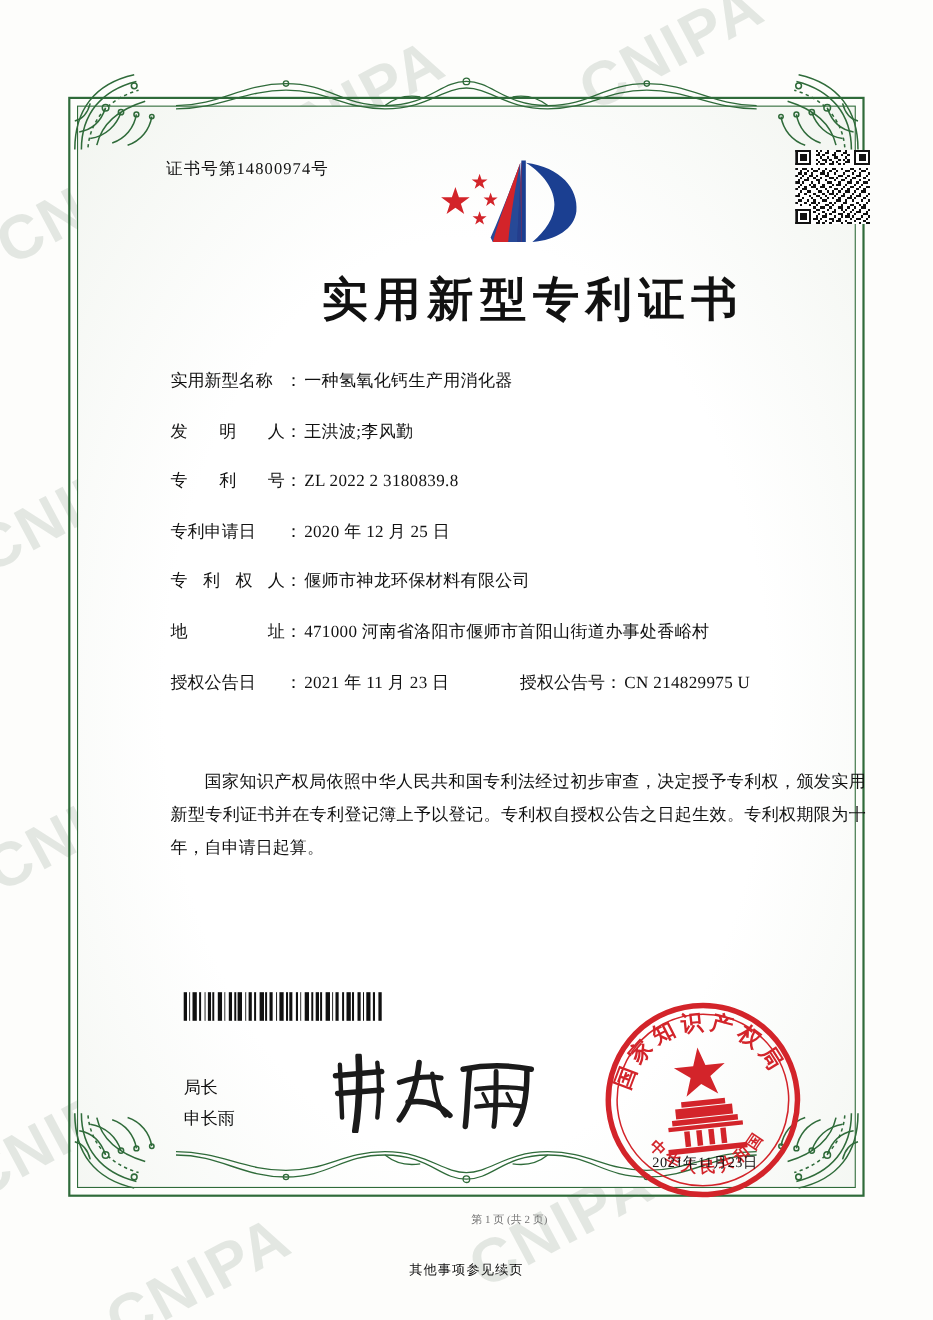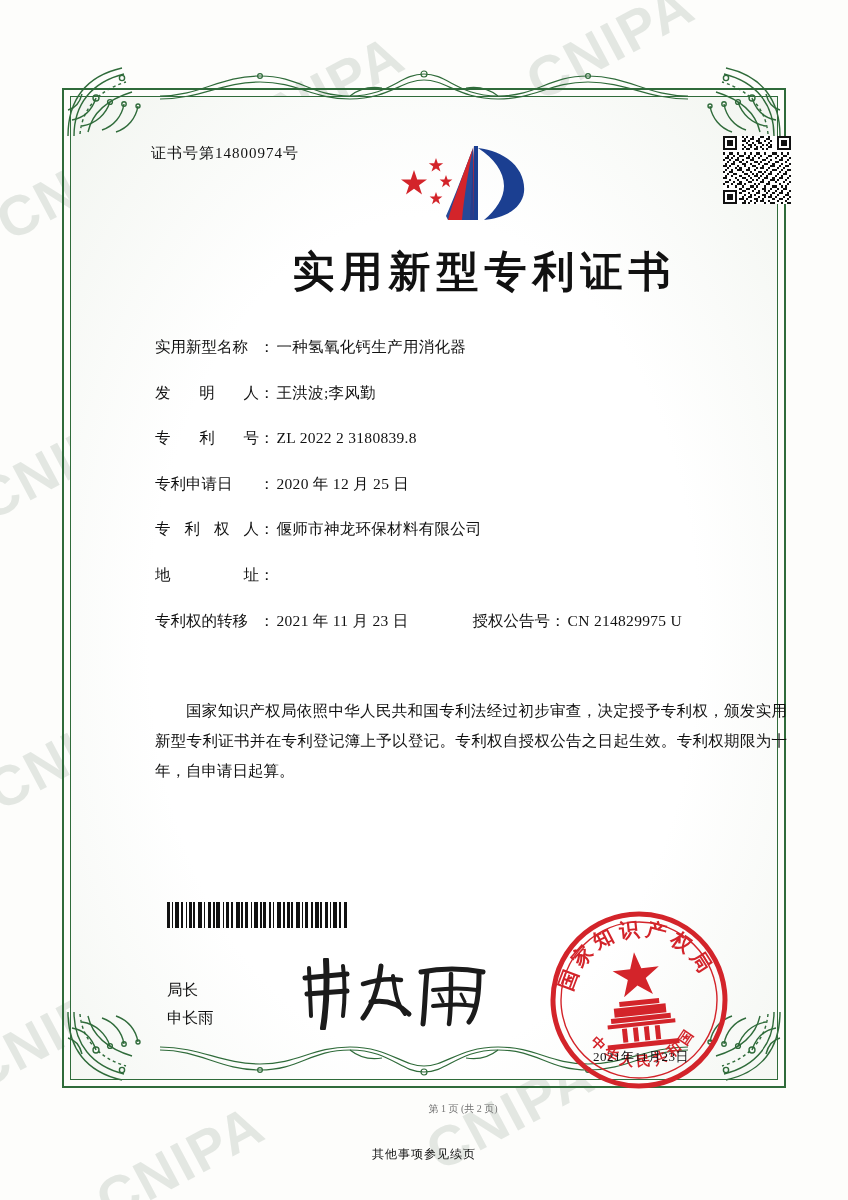--- a/index.html
+++ b/index.html
@@ -726,24 +726,25 @@
         <div class="field-colon">：</div>
         <div class="field-value">偃师市神龙环保材料有限公司</div>
       </div>
 
       <div class="field-row">
         <div class="field-label spread">
           <span>地</span>
           <span>址</span>
         </div>
         <div class="field-colon">：</div>
+        <div class="field-value">471000 河南省洛阳市偃师市首阳山街道办事处香峪村</div>
       </div>
 
       <div class="field-row dual">
-        <div class="field-label">专利权的转移</div>
+        <div class="field-label">授权公告日</div>
         <div class="field-colon">：</div>
         <div class="field-value">2021 年 11 月 23 日</div>
         <div class="second-label">授权公告号</div>
         <div class="field-colon">：</div>
         <div class="field-value">CN 214829975 U</div>
       </div>
 
     </div>
 
     <div class="paragraphs">

